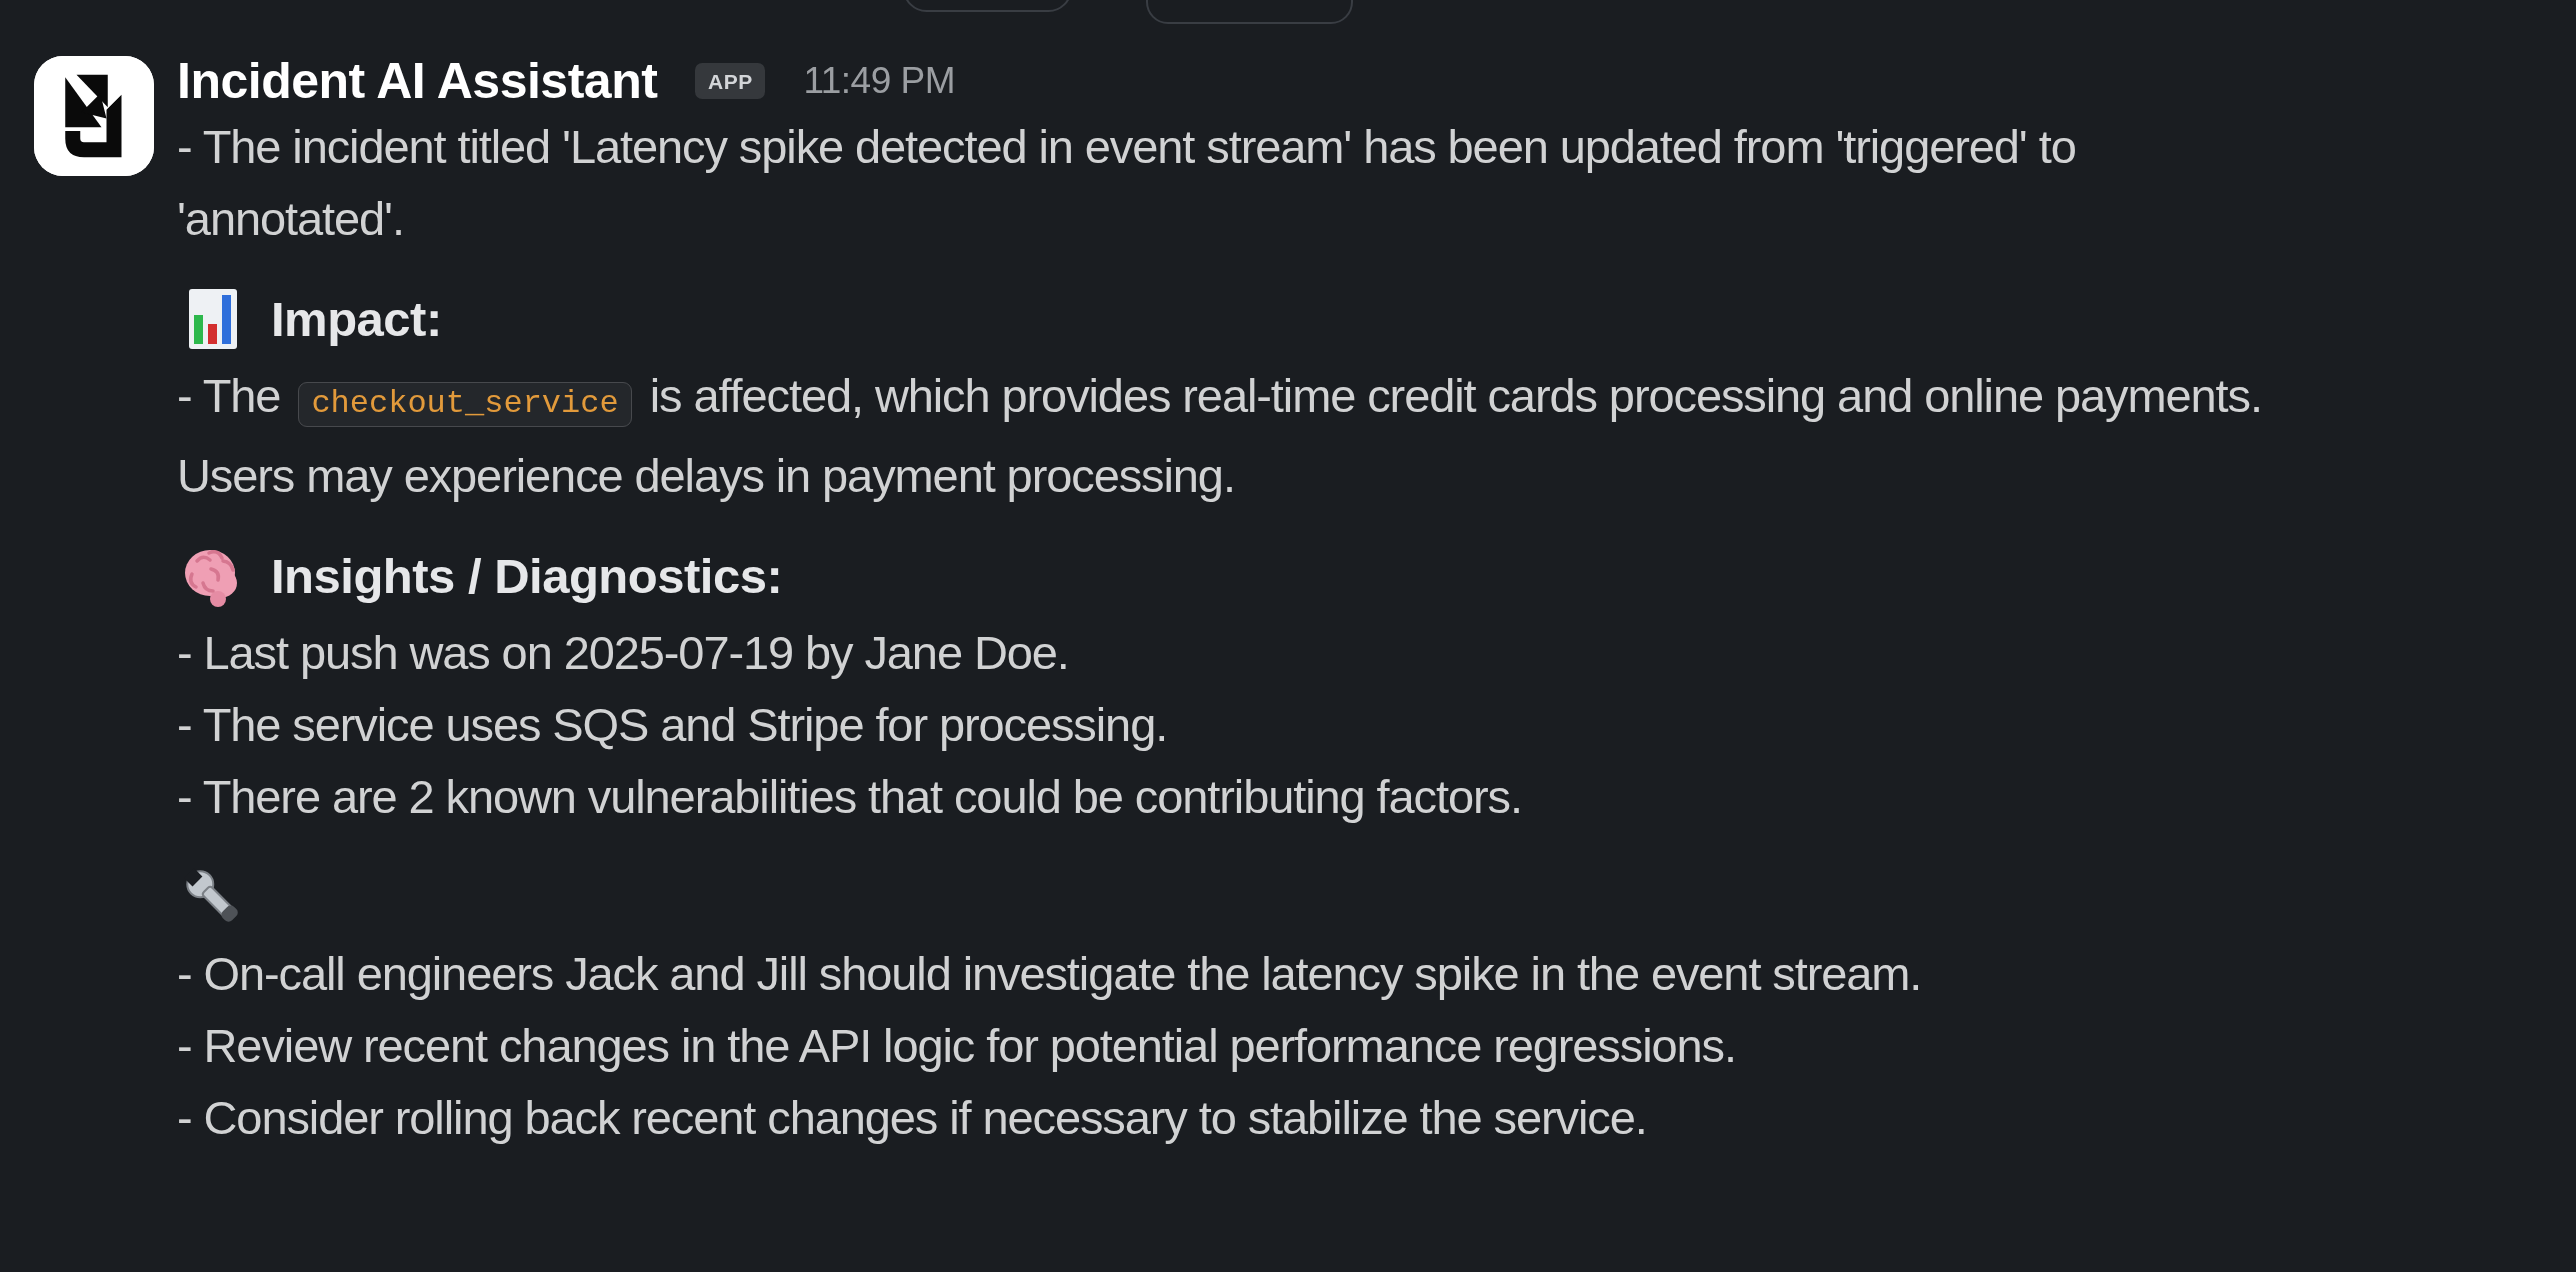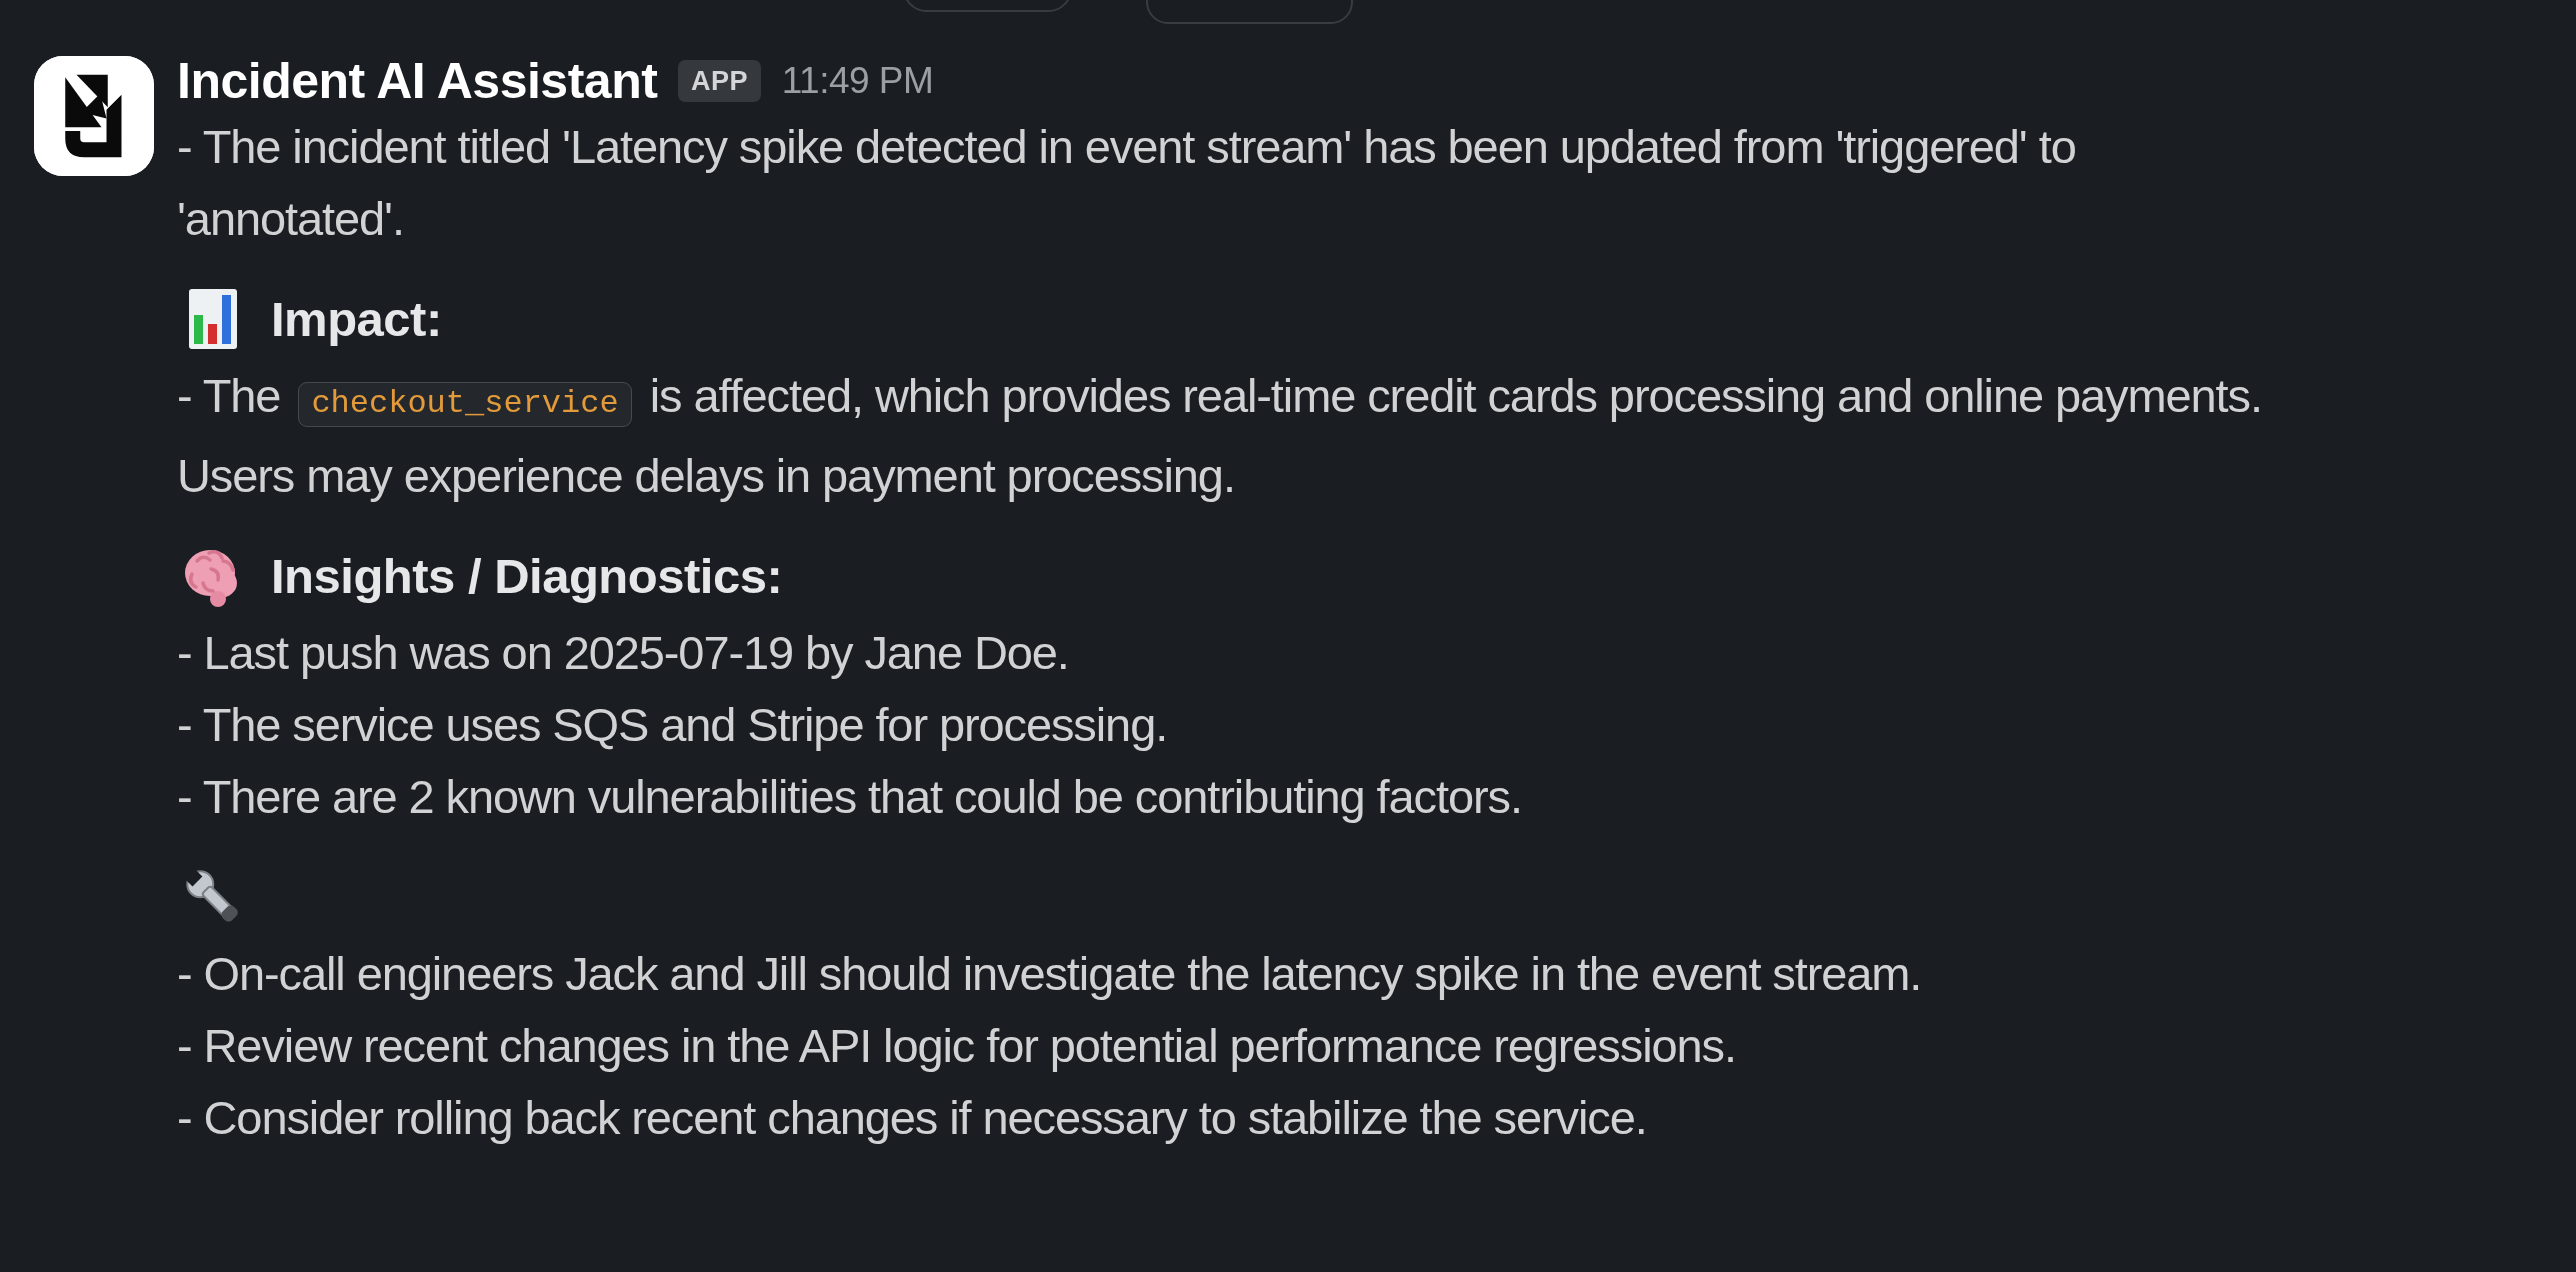--- a/index.html
+++ b/index.html
@@ -20,24 +20,24 @@
   }
 
   
   .message{position:relative;padding:51px 51px 0 177px;}
   .avatar{
     position:absolute;left:34px;top:56px;width:120px;height:120px;
     border-radius:29px;background:#ffffff;overflow:hidden;
   }
   .avatar svg{display:block;width:120px;height:120px;}
 
-  .header{display:flex;align-items:center;gap:21px;height:60px;}
+  .header{display:flex;align-items:center;gap:38px;height:60px;}
   .sender{font-size:50px;font-weight:700;color:#ffffff;letter-spacing:-0.5px;}
   .app-badge{
-    font-size:27px;font-weight:700;color:#d3d5d8;background:#35383c;
+    font-size:21px;font-weight:700;color:#d3d5d8;background:#35383c;
     padding:7.2px 12.7px;border-radius:7.2px;letter-spacing:0.5px;line-height:1;
   }
   .timestamp{font-size:37px;color:#9b9ea2;letter-spacing:-0.5px;}
 
   .heading-row{
     display:flex;align-items:center;gap:22px;
     height:83px;margin-top:22px;
   }
   .heading-row:first-child{margin-top:9px;}
   .icon-emoji{width:72px;height:72px;flex:0 0 auto;}

